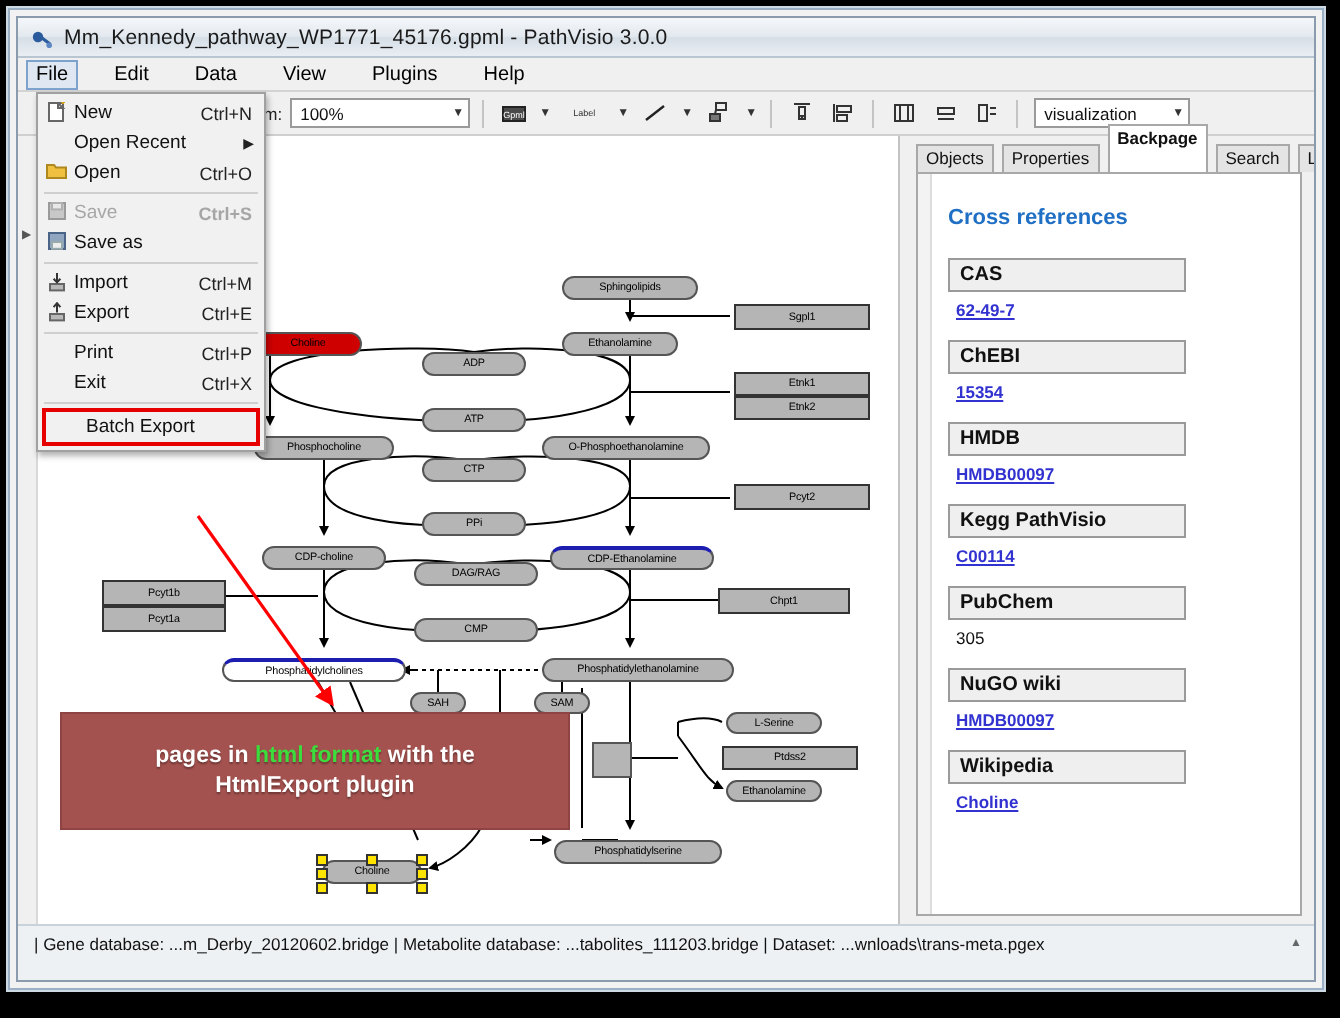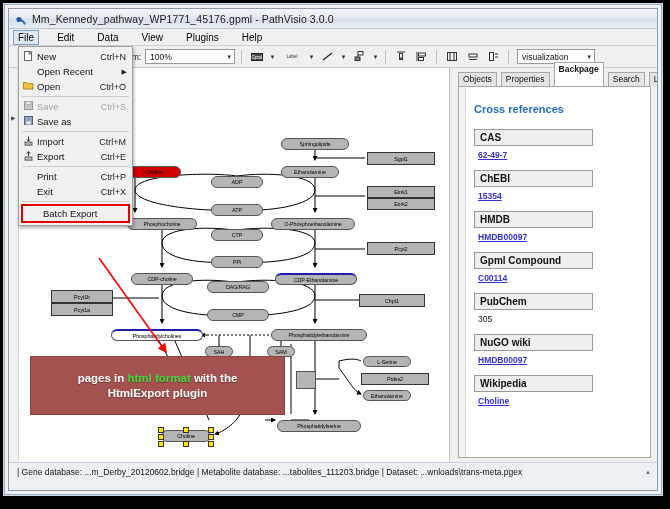--- a/index.html
+++ b/index.html
@@ -55,21 +55,21 @@
 
   
   #filemenu{position:absolute;left:9px;top:37px;width:113px;background:#f1f1f1;
       border:1px solid #a0a0a0;box-shadow:1px 2px 3px rgba(0,0,0,.3);z-index:60;
       padding:2px 0;}
   .fm-row{display:flex;align-items:center;height:15px;font-size:9.5px;color:#111;}
   .fm-row.disabled{color:#a6a6a6;}
   .fm-ico{width:18px;text-align:center;font-size:9px;flex:none;}
   .fm-lab{flex:1;}
   .fm-acc{font-size:9px;color:#222;padding-right:6px;}
-  .fm-row.disabled .fm-acc{color:#a6a6a6;}
+  .fm-row.disabled .fm-acc{color:#a6a6a6;font-weight:bold;}
   .fm-sub{font-size:7px;padding-right:5px;color:#222;}
   .fm-sep{height:1px;background:#cfcfcf;margin:2px 3px;}
   #batchrow{border:2px solid #e60000;margin:2px 2px 0 2px;background:#f1f1f1;}
   #batchrow .fm-lab{padding-left:2px;}
 
   
   #callout{position:absolute;left:21px;top:288px;width:253px;height:57px;
       background:#a4524f;border:1px solid #8d4442;z-index:40;
       display:flex;flex-direction:column;align-items:center;justify-content:center;
       text-align:center;}
@@ -461,21 +461,21 @@
 
           <div class="xref-box">CAS</div>
           <div class="xref-val">62-49-7</div>
 
           <div class="xref-box">ChEBI</div>
           <div class="xref-val">15354</div>
 
           <div class="xref-box">HMDB</div>
           <div class="xref-val">HMDB00097</div>
 
-          <div class="xref-box">Gpml Compound</div>
+          <div class="xref-box">Kegg PathVisio</div>
           <div class="xref-val">C00114</div>
 
           <div class="xref-box">PubChem</div>
           <div class="xref-val plain">305</div>
 
           <div class="xref-box">NuGO wiki</div>
           <div class="xref-val">HMDB00097</div>
 
           <div class="xref-box">Wikipedia</div>
           <div class="xref-val">Choline</div>

